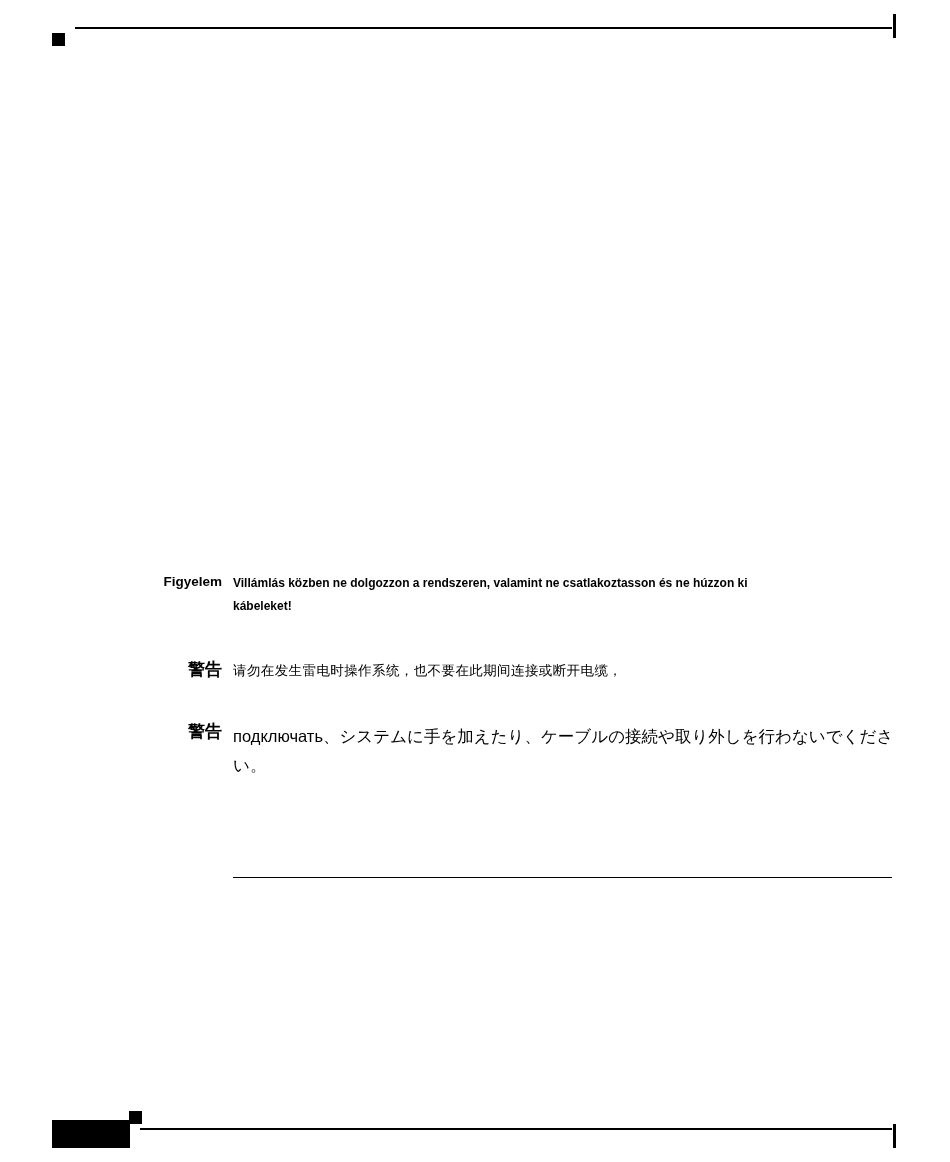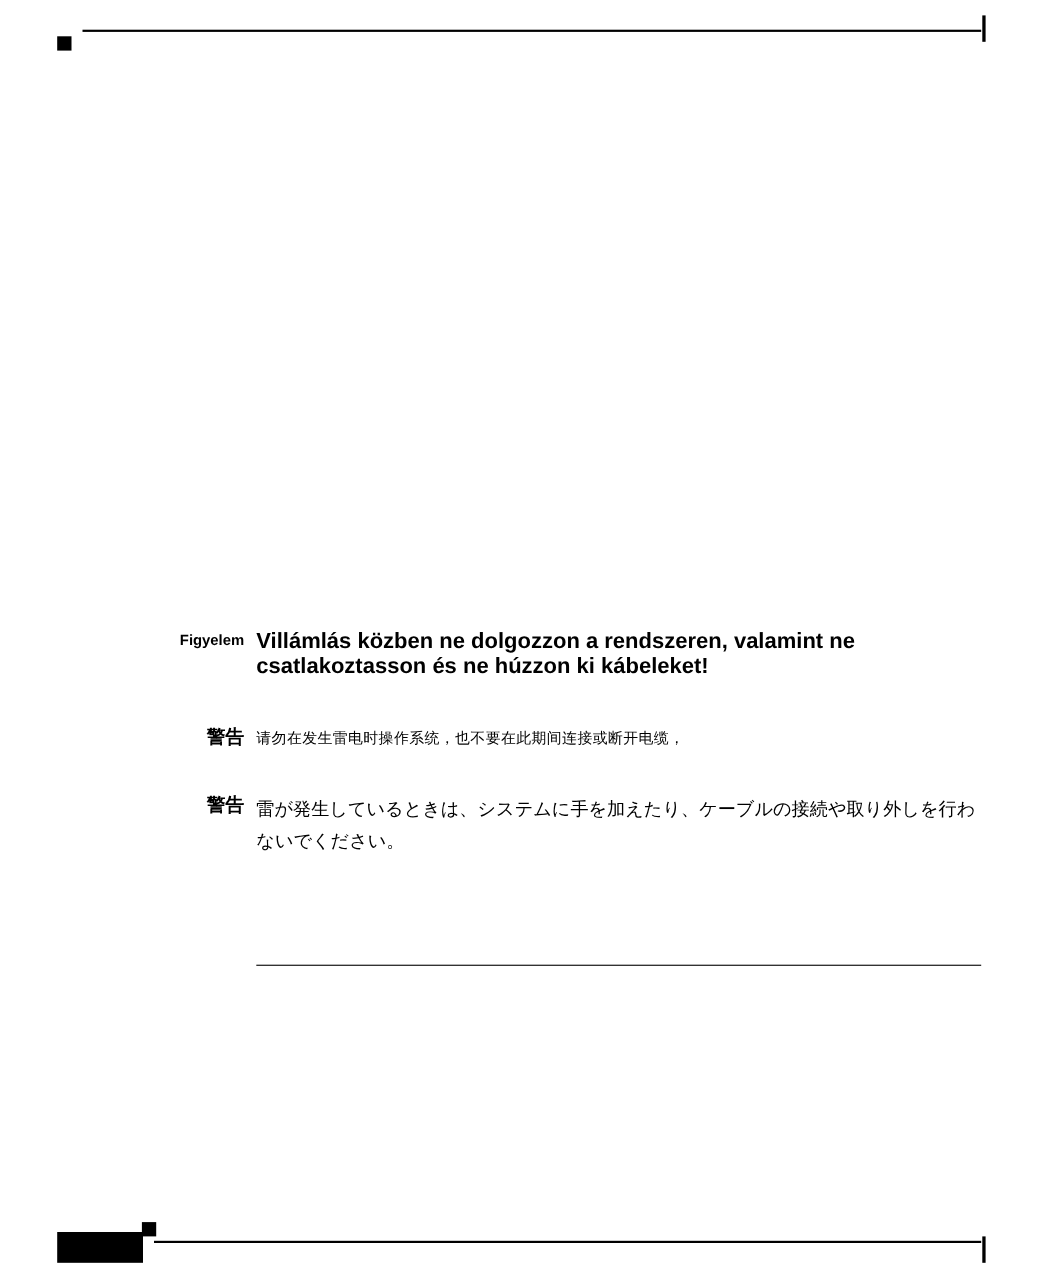--- a/index.html
+++ b/index.html
@@ -104,21 +104,21 @@
     padding-right: 42px;
   }
 
   
   .row-hu { margin-top: 12px; }
   .row-hu .warning-label {
     font-size: 13.5px;
     line-height: 19px;
   }
   .row-hu .warning-text {
-    font-size: 20px;
+    font-size: 12px;
     font-weight: bold;
     line-height: 23px;
     padding-right: 150px;
   }
 
   
   .row-ru { margin-top: 38px; }
   .row-ru .warning-label {
     font-size: 14.5px;
     line-height: 19px;
@@ -182,21 +182,21 @@
     </div>
 
 
     <div class="warning-row row-zh">
       <div class="warning-label">警告</div>
       <div class="warning-text">请勿在发生雷电时操作系统，也不要在此期间连接或断开电缆，</div>
     </div>
 
     <div class="warning-row row-ja">
       <div class="warning-label">警告</div>
-      <div class="warning-text">雷が発生しているときは、システムに手を加えたり、ケーブルの接続や取り外しを行わないでください。</div>
+      <div class="warning-text">подключать、システムに手を加えたり、ケーブルの接続や取り外しを行わないでください。</div>
     </div>
 
   </div>
 
   <div class="warning-divider"></div>
 
   <div class="footer-block"></div>
   <div class="footer-square"></div>
   <div class="footer-rule"></div>
   <div class="footer-tick"></div>

